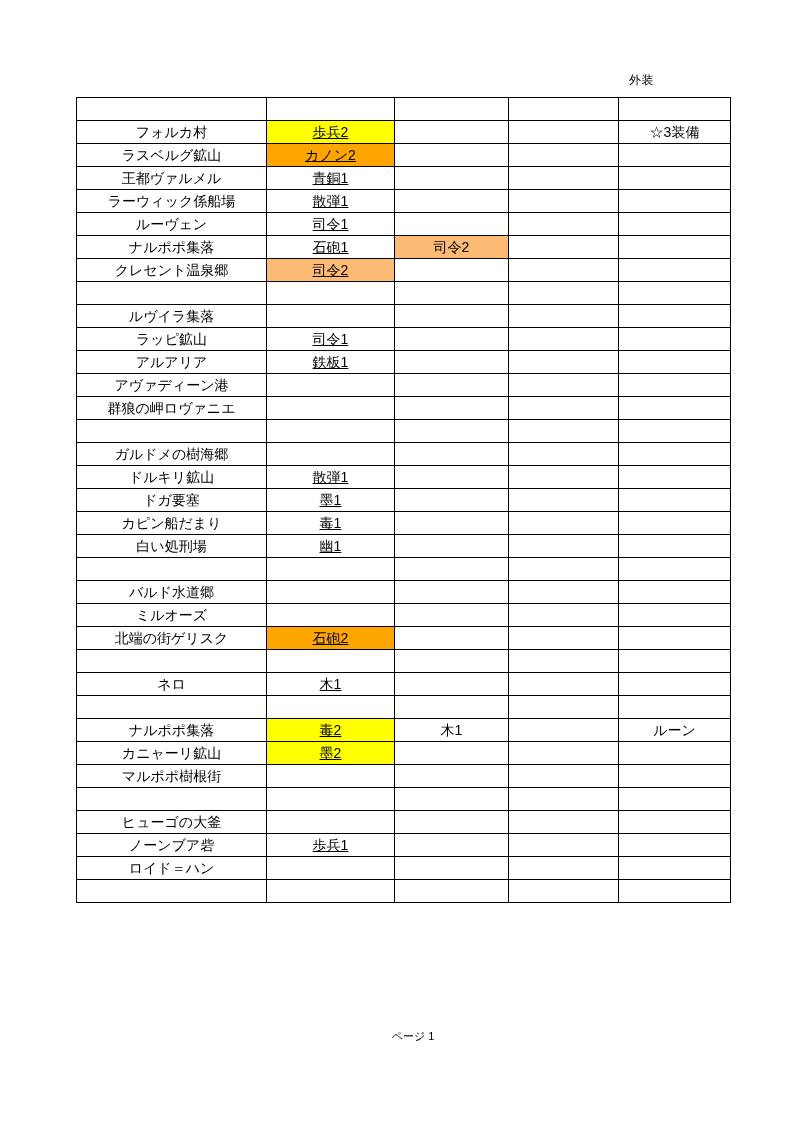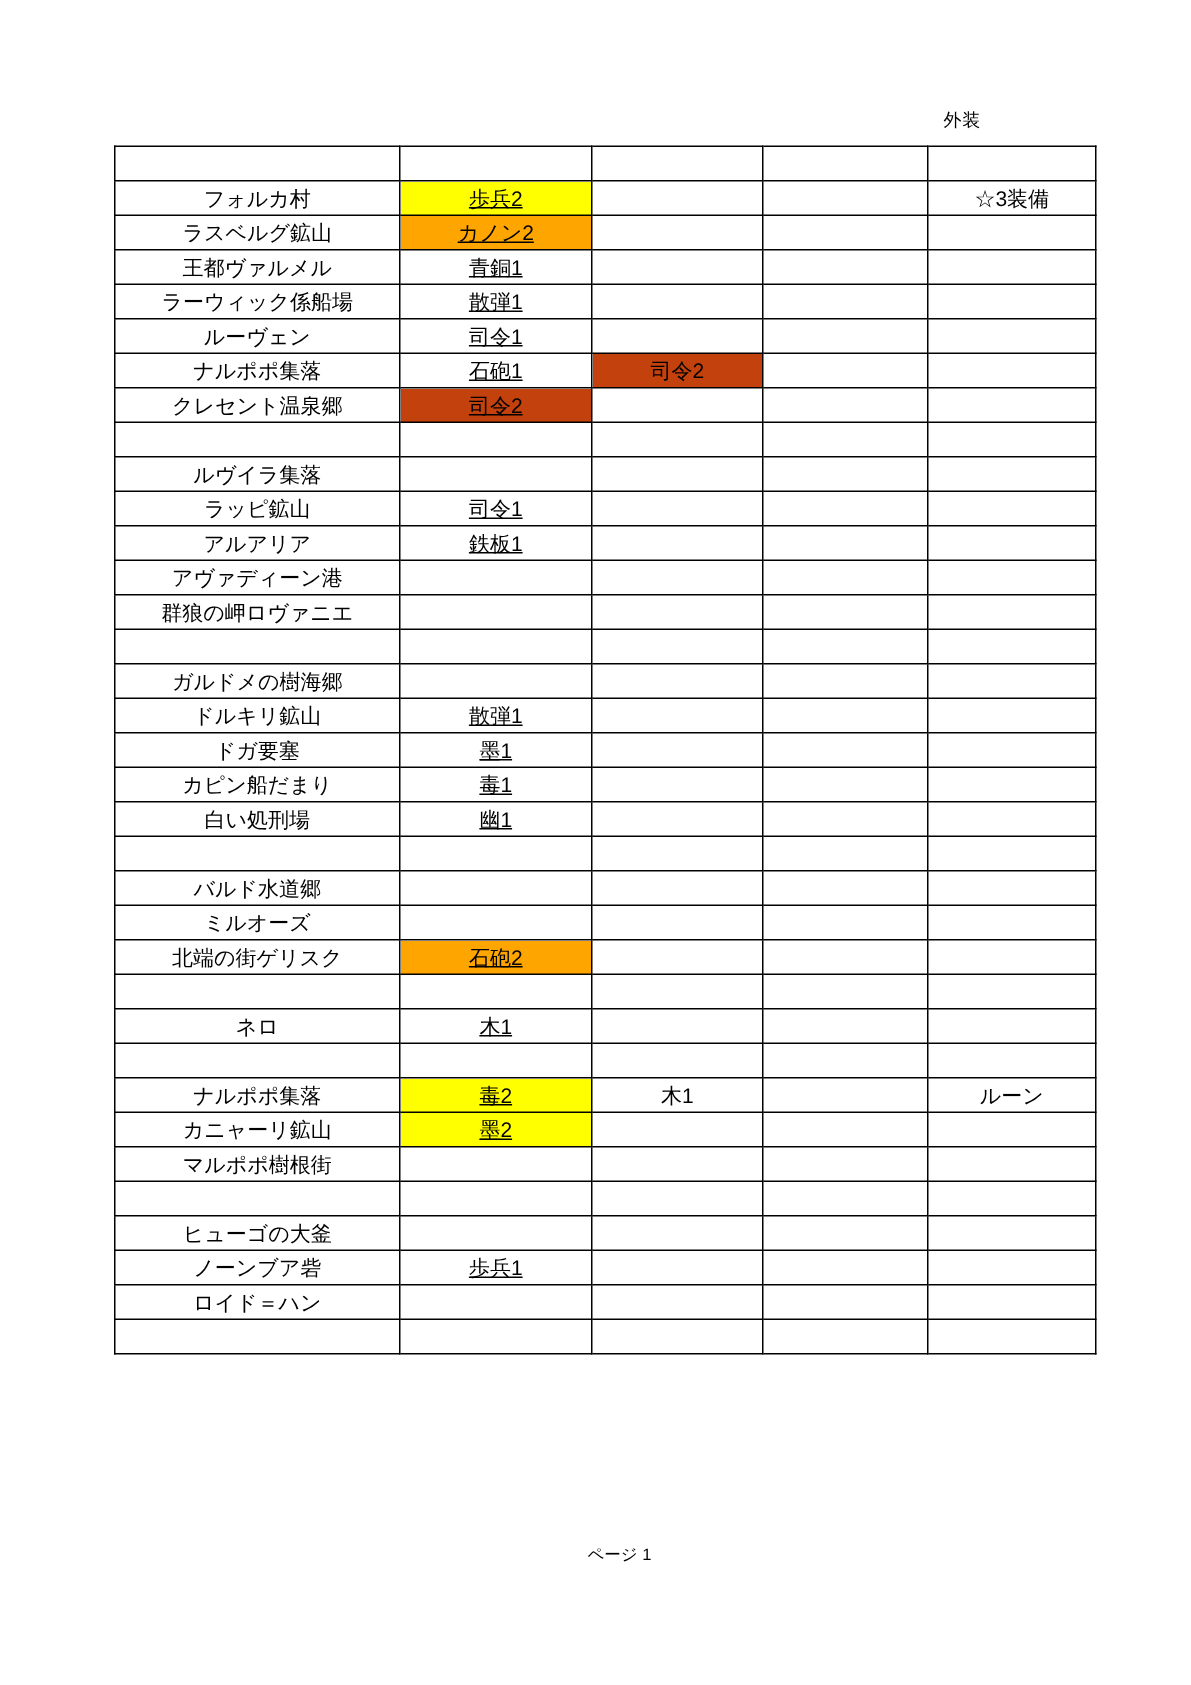--- a/index.html
+++ b/index.html
@@ -49,21 +49,21 @@
     overflow: hidden;
     white-space: nowrap;
   }
   .c0 { width: 190px; }
   .c1 { width: 128px; text-decoration: underline; }
   .c2 { width: 114px; }
   .c3 { width: 110px; }
   .c4 { width: 112px; }
   .fill-yellow { background: #ffff00; }
   .fill-orange { background: #ffa500; margin-left: 36px; }
-  .fill-green  { background: #c2410c; }
+  .fill-green  { background: #fdba74; }
   .footer {
     position: absolute;
     top: 1029px;
     left: 16px;
     width: 794px;
     text-align: center;
     font-size: 11px;
   }
 </style>
 </head>

